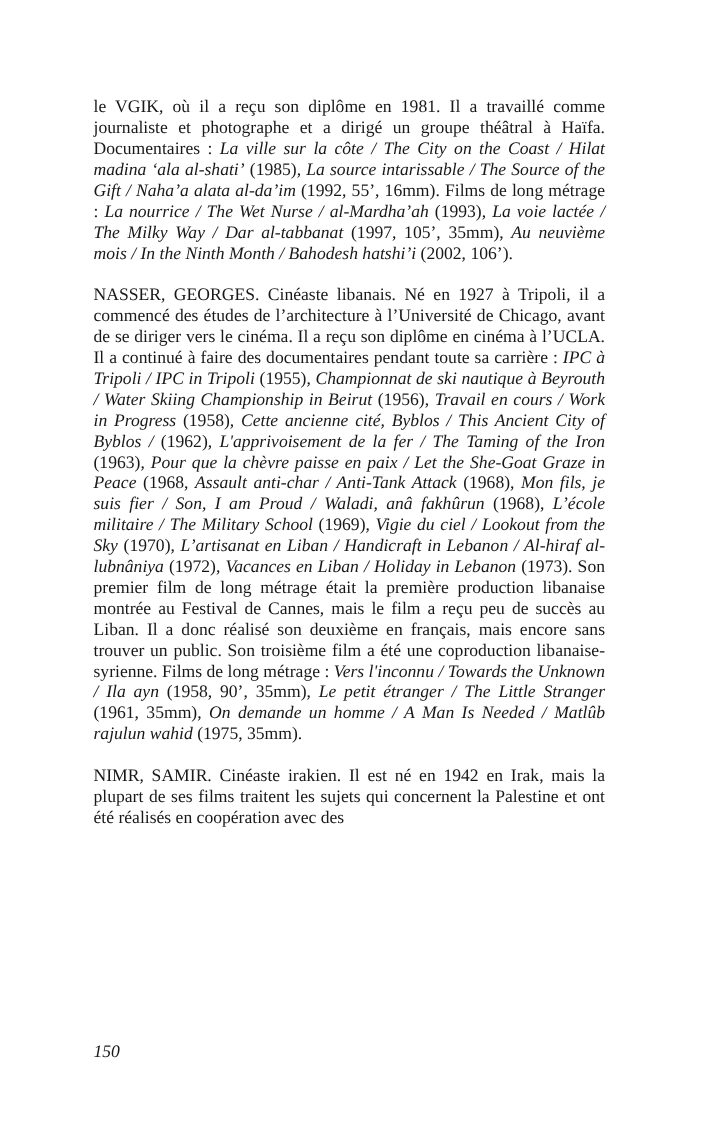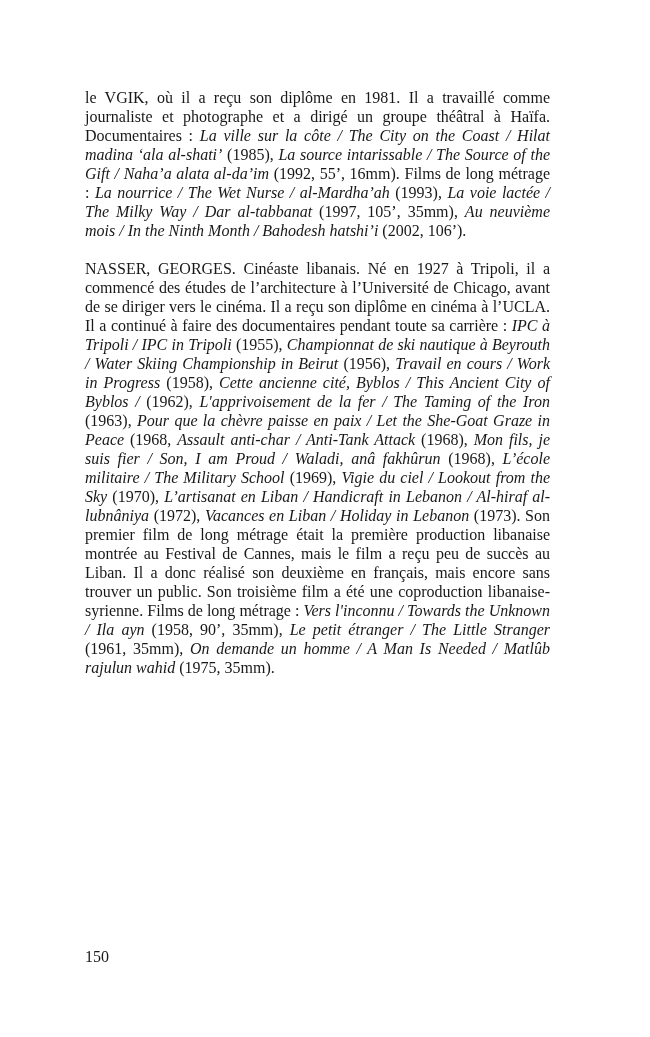--- a/index.html
+++ b/index.html
@@ -33,25 +33,27 @@
     margin-bottom: 0;
   }
   span.normal { font-style: normal; font-weight: normal; }
   span.italic { font-style: italic; font-weight: normal; }
   span.bold   { font-style: normal; font-weight: normal; }
   .page-number {
     position: absolute;
     left: 85px;
     top: 948px;
     font-size: 16px;
+    font-style: italic;
     color: #181818;
   }
 </style>
 </head>
 <body>
 
 <div class="page">
   <div class="text-block">
       <p><span class="normal">le VGIK, où il a reçu son diplôme en 1981. Il a travaillé comme journaliste et photographe et a dirigé un groupe théâtral à Haïfa. Documentaires : </span><span class="italic">La ville sur la côte / The City on the Coast / Hilat madina ‘ala al-shati’</span><span class="normal"> (1985), </span><span class="italic">La source intarissable / The Source of the Gift / Naha’a alata al-da’im</span><span class="normal"> (1992, 55’, 16mm). Films de long métrage : </span><span class="italic">La nourrice / The Wet Nurse / al-Mardha’ah</span><span class="normal"> (1993), </span><span class="italic">La voie lactée / The Milky Way / Dar al-tabbanat</span><span class="normal"> (1997, 105’, 35mm), </span><span class="italic">Au neuvième mois / In the Ninth Month / Bahodesh hatshi’i</span><span class="normal"> (2002, 106’).</span></p>
       <p><span class="bold">NASSER, GEORGES</span><span class="normal">. Cinéaste libanais. Né en 1927 à Tripoli, il a commencé des études de l’architecture à l’Université de Chicago, avant de se diriger vers le cinéma. Il a reçu son diplôme en cinéma à l’UCLA. Il a continué à faire des documentaires pendant toute sa carrière : </span><span class="italic">IPC à Tripoli / IPC in Tripoli</span><span class="normal"> (1955), </span><span class="italic">Championnat de ski nautique à Beyrouth / Water Skiing Championship in Beirut</span><span class="normal"> (1956), </span><span class="italic">Travail en cours / Work in Progress</span><span class="normal"> (1958), </span><span class="italic">Cette ancienne cité, Byblos / This Ancient City of Byblos /</span><span class="normal">  (1962), </span><span class="italic">L'apprivoisement de la fer / The Taming of the Iron</span><span class="normal"> (1963), </span><span class="italic">Pour que la chèvre paisse en paix / Let the She-Goat Graze in Peace</span><span class="normal"> (1968, </span><span class="italic">Assault anti-char / Anti-Tank Attack</span><span class="normal"> (1968), </span><span class="italic">Mon fils, je suis fier / Son, I am Proud / Waladi, anâ fakhûrun</span><span class="normal"> (1968), </span><span class="italic">L’école militaire / The Military School</span><span class="normal"> (1969), </span><span class="italic">Vigie du ciel / Lookout from the Sky</span><span class="normal"> (1970), </span><span class="italic">L’artisanat en Liban / Handicraft in Lebanon / Al-hiraf al-lubnâniya</span><span class="normal"> (1972), </span><span class="italic">Vacances en Liban / Holiday in Lebanon</span><span class="normal"> (1973). Son premier film de long métrage était la première production libanaise montrée au Festival de Cannes, mais le film a reçu peu de succès au Liban. Il a donc réalisé son deuxième en français, mais encore sans trouver un public. Son troisième film a été une coproduction libanaise-syrienne. Films de long métrage : </span><span class="italic">Vers l'inconnu / Towards the Unknown / Ila ayn</span><span class="normal"> (1958, 90’, 35mm), </span><span class="italic">Le petit étranger / The Little Stranger</span><span class="normal"> (1961, 35mm), </span><span class="italic">On demande un homme / A Man Is Needed / Matlûb rajulun wahid</span><span class="normal"> (1975, 35mm).</span></p>
+      <p><span class="bold">NIMR, SAMIR</span><span class="normal">. Cinéaste irakien. Il est né en 1942 en Irak, mais la plupart de ses films traitent les sujets qui concernent la Palestine et ont été réalisés en coopération avec des</span></p>
     </div>
   <div class="page-number">150</div>
 </div>
 
 </body></html>

